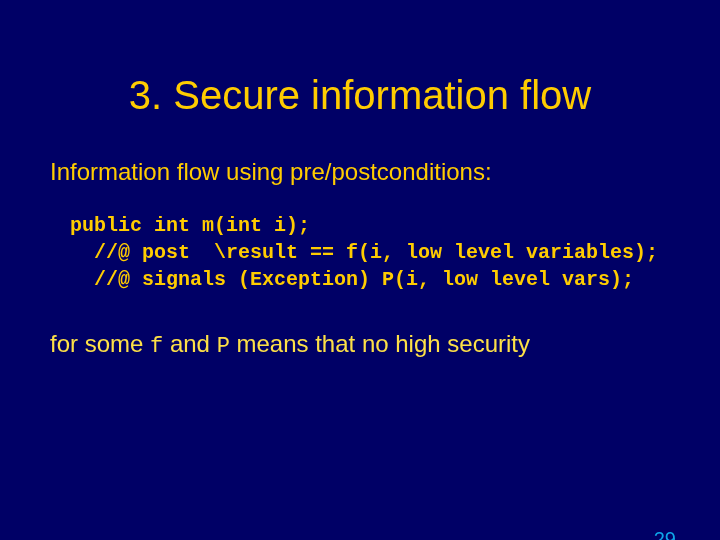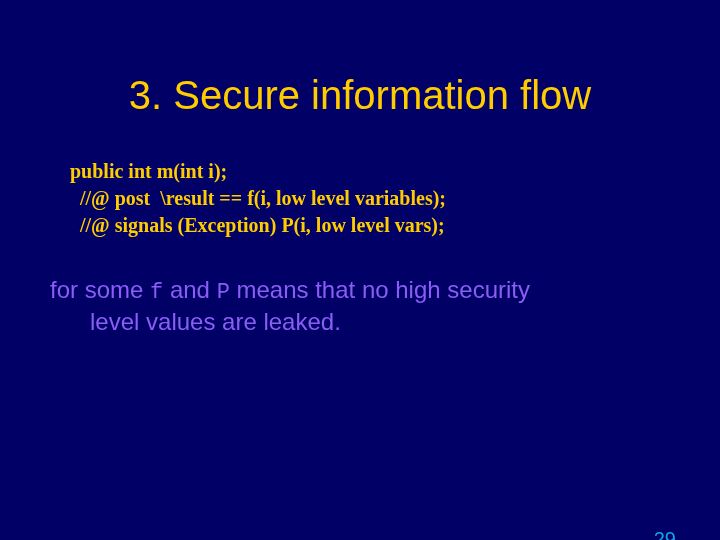--- a/index.html
+++ b/index.html
@@ -26,30 +26,30 @@
     margin: 10px 0 40px 0;
     font-weight: normal;
   }
   .subhead {
     color: #ffcc00;
     font-size: 24px;
     margin: 0 0 26px 0;
     font-weight: normal;
   }
   .code {
-    font-family: Liberation Serif, serif;
+    font-family: Liberation Mono, monospace;
     color: #ffcc00;
     font-size: 20px;
     white-space: pre;
     margin: 0 0 0 20px;
     font-weight: bold;
     line-height: 1.35;
   }
   .body {
-    color: #8b5cf6;
+    color: #fde047;
     font-size: 24px;
     margin: 36px 0 0 0;
     line-height: 1.25;
   }
   .body .mono {
     font-family: "Courier New", Courier, monospace;
     font-size: 22px;
   }
   .indent {
     padding-left: 40px;
@@ -63,27 +63,27 @@
     font-size: 20px;
   }
 </style>
 </head>
 <body>
 
 <div class="slide">
 
   <h1 class="title">3.  Secure information flow</h1>
 
+  <div class="subhead">Information flow using pre/postconditions:</div>
 
   <div class="code"><span>public int m(int i);</span>
 <span>  //@ post  \result == f(i, low level variables);</span>
 <span>  //@ signals (Exception) P(i, low level vars);</span></div>
 
   <div class="body">
     <div>
       <span>for some </span><span class="mono">f</span><span> and </span><span class="mono">P</span><span> means that no high security</span>
-      <span class="indent">level values are leaked.</span>
     </div>
   </div>
 
   <div class="pagenum">29</div>
 
 </div>
 
 </body></html>

